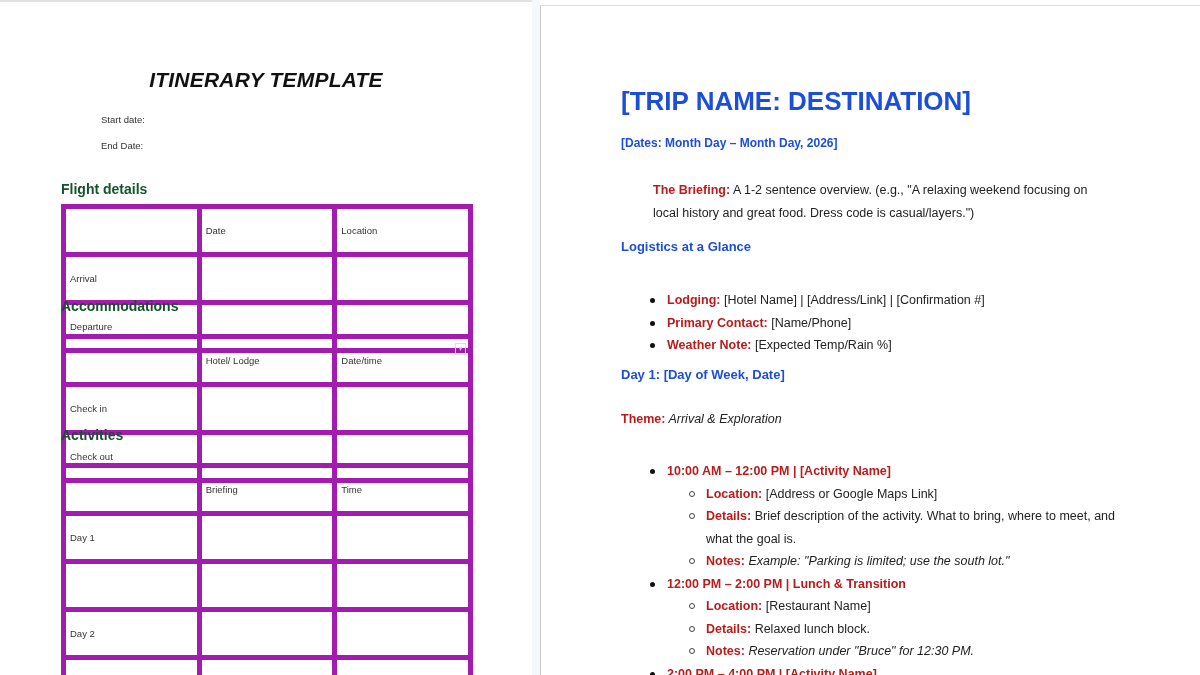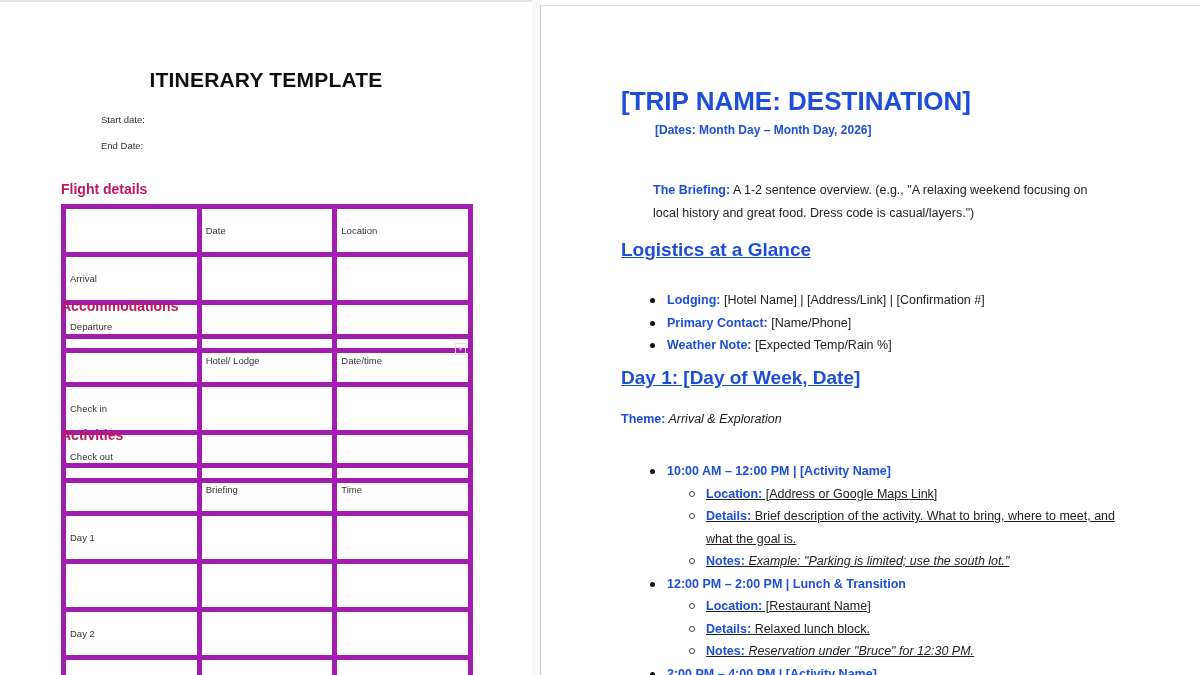--- a/index.html
+++ b/index.html
@@ -15,55 +15,55 @@
     .gutter {
       position: absolute; left: 532px; top: 0; width: 8px; height: 675px;
       background: #f7f8fa;
     }
     .right-page {
       position: absolute; left: 540px; top: 5px; width: 660px; height: 670px;
       background: #fff; border-left: 1px solid #c9c9c9; border-top: 1px solid #dcdcdc;
     }
     .doc-title {
       position: absolute; left: 0; width: 532px; top: 66px; text-align: center;
-      font-size: 21px; font-weight: bold; letter-spacing: 0.2px;
+      font-size: 21px; font-weight: bold; letter-spacing: 0.2px; font-style: italic;
     }
     .field-label { position: absolute; left: 61px; font-size: 9.5px; color: #333; margin-left: 40px; }
-    .section-heading { position: absolute; left: 61px; font-size: 14px; font-weight: bold; color: #be185d; }
+    .section-heading { position: absolute; left: 61px; font-size: 14px; font-weight: bold; color: #14532d; }
     table.grid {
       position: absolute; left: 61px; width: 412px; border-collapse: collapse;
       font-size: 9.5px; color: #333;
     }
     table.grid td {
       border: 5px solid #a21caf; height: 19px; padding: 12px 4px; vertical-align: middle;
       width: 33.3%; position: relative;
     }
     .col-dropdown {
       position: absolute; right: 2px; top: 4px; width: 9px; height: 10px;
       border: 1px solid #ddd; color: #bbb; font-size: 7px; line-height: 10px; text-align: center;
     }
 
     .r { position: absolute; left: 80px; color: #1d4ed8; }
     .trip-title { top: 80px; font-size: 26px; font-weight: bold; }
-    .trip-dates { top: 117px; font-size: 12px; font-weight: bold; margin-left: 34px; }
+    .trip-dates { top: 130px; font-size: 12px; font-weight: bold; }
     .briefing { left: 112px; top: 173px; width: 450px; font-size: 12.5px; line-height: 23px; color: #222; }
-    .h2 { font-size: 19px; font-weight: bold; text-decoration: underline; }
+    .h2 { font-size: 13px; font-weight: bold; }
     .body-text { font-size: 12.5px; color: #222; }
     ul.bullets { position: absolute; left: 80px; margin: 8px; padding: 0; list-style: none; font-size: 12.5px; color: #222; }
     ul.bullets li { position: relative; padding-left: 38px; height: 22.5px; line-height: 22.5px; white-space: nowrap; }
     ul.bullets li::before {
       content: ""; position: absolute; left: 21px; top: 9px; width: 5px; height: 5px;
       border-radius: 50%; background: #111;
     }
-    ul.bullets li.sub { padding-left: 77px; text-decoration: underline; }
+    ul.bullets li.sub { padding-left: 77px; }
     ul.bullets li.sub::before {
       left: 60px; top: 8px; width: 4px; height: 4px; background: transparent; border: 1px solid #444;
     }
     ul.bullets li.sub.wrap { height: 45px; white-space: normal; width: 430px; }
-    b { font-weight: bold; color: #1d4ed8; }
+    b { font-weight: bold; color: #b91c1c; }
     i { font-style: italic; }
   </style>
 </head>
 <body>
 
 <div class="left-page">
   <div class="doc-title">ITINERARY TEMPLATE</div>
   <div class="field-label" style="top:112px">Start date:</div>
   <div class="field-label" style="top:138px">End Date:</div>
 

